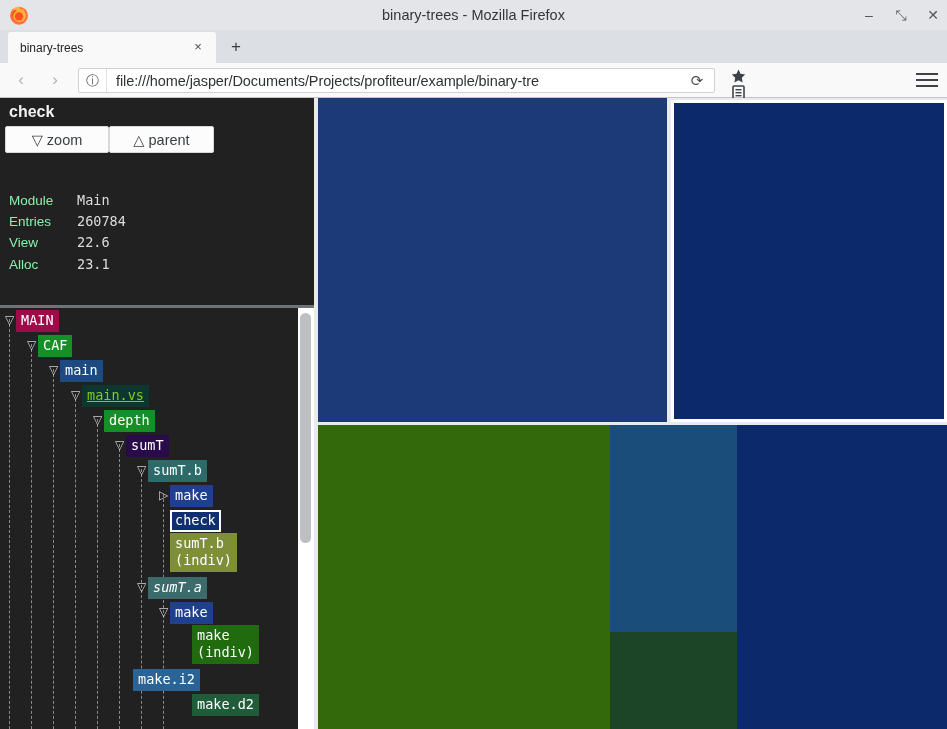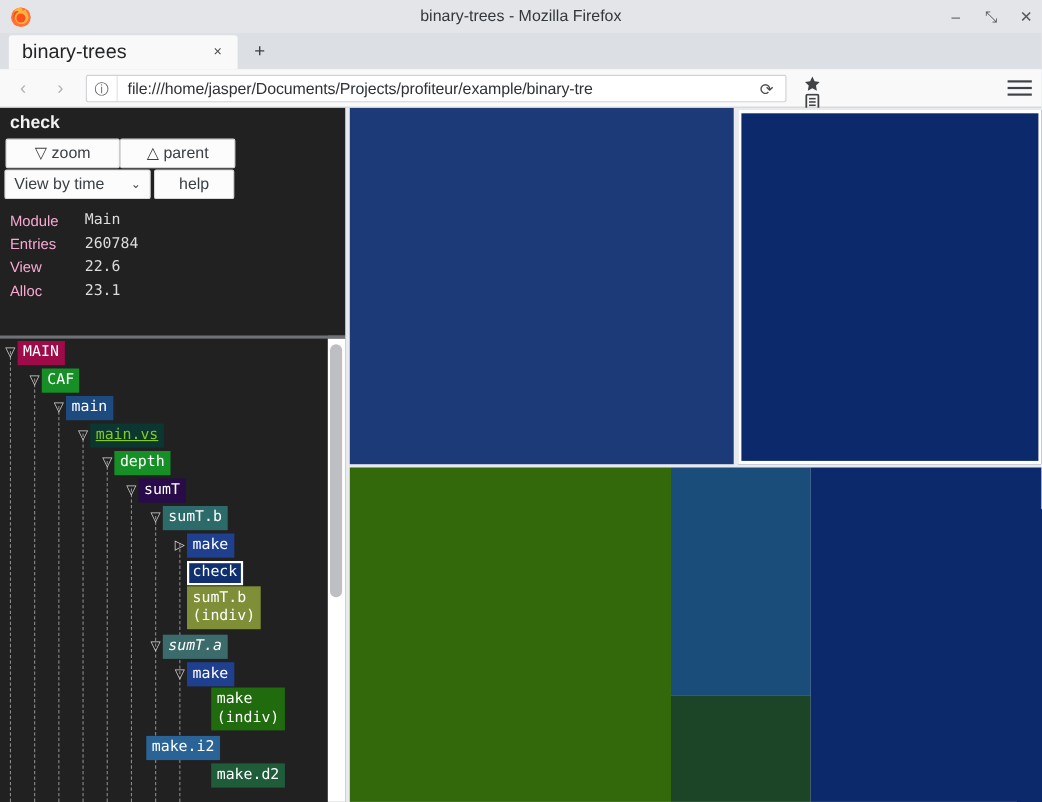--- a/index.html
+++ b/index.html
@@ -41,21 +41,21 @@
     position: absolute; left: 0; top: 30px; width: 947px; height: 33px;
     background: #dcdfe3;
   }
   .tab {
     position: absolute; left: 8px; top: 2px; width: 208px; height: 31px;
     background: #f9f9fa;
     border-top-left-radius: 3px; border-top-right-radius: 3px;
     display: flex; align-items: center;
   }
   .tab-label {
-    margin-left: 12px; font-size: 18px; color: #222426;
+    margin-left: 12px; font-size: 12px; color: #222426;
     white-space: nowrap; overflow: hidden; text-overflow: ellipsis;
     max-width: 150px;
   }
   .tab-close {
     position: absolute; right: 10px; top: 7px; width: 16px; height: 16px;
     text-align: center; line-height: 16px; font-size: 13px; color: #4a4d51;
   }
   .tab-new {
     position: absolute; left: 226px; top: 7px; width: 20px; height: 20px;
     text-align: center; line-height: 20px; font-size: 17px; color: #3b3f44;
@@ -149,21 +149,21 @@
     justify-content: space-between;
   }
   .uselect .chev { font-size: 11px; color: #4a4e52; }
 
   .stats {
     position: absolute; left: 9px; top: 92px;
     font-family: "DejaVu Sans Mono", monospace;
     font-size: 13.5px; color: #d8d8d8; line-height: 21.2px;
   }
   .stats .row { display: flex; }
-  .stats .k { width: 68px; font-family: "Liberation Sans", sans-serif; color: #f9a8d4; }
+  .stats .k { width: 68px; font-family: "Liberation Sans", sans-serif; color: #86efac; }
   .stats .v { font-family: "DejaVu Sans Mono", monospace; color: #dcdcdc; }
 
   .panel-divider {
     position: absolute; left: 0; top: 207px; width: 314px; height: 3px;
     background: #6f7276;
   }
 
   
   .treewrap {
     position: absolute; left: 0; top: 210px; width: 314px; height: 421px;
@@ -303,27 +303,20 @@
 
     <div class="leftpanel">
       <div class="panel-header">
         <div class="panel-title">check</div>
 
         <div class="btnrow1">
           <div class="ubtn zoom">▽ zoom</div>
           <div class="ubtn parent">△ parent</div>
         </div>
 
-        <div class="btnrow2">
-          <div class="uselect">
-            <span>View by time</span>
-            <span class="chev">⌄</span>
-          </div>
-          <div class="ubtn help">help</div>
-        </div>
 
         <div class="stats" id="stats-table">
             <div class="row">
               <span class="k">Module</span>
               <span class="v">Main</span>
             </div>
             <div class="row">
               <span class="k">Entries</span>
               <span class="v">260784</span>
             </div>

